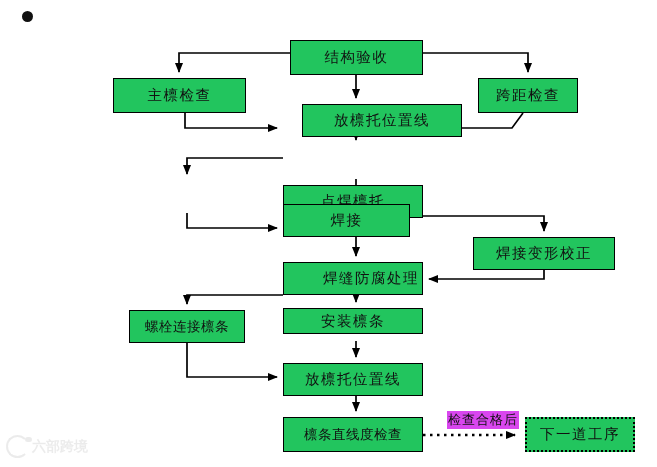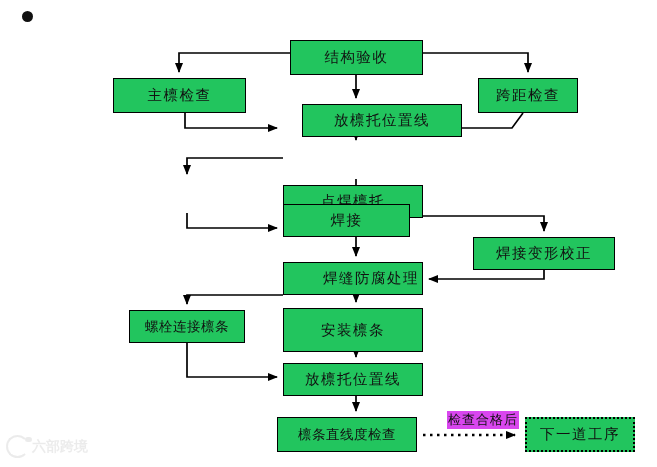--- a/index.html
+++ b/index.html
@@ -186,27 +186,27 @@
     </div>
   <div class="node" style="left:473px;top:237px;width:142px;height:33px;">
       <span>焊接变形校正</span>
     </div>
   <div class="node" style="left:283px;top:262px;width:140px;height:33px;padding-left:36px;">
       <span>焊缝防腐处理</span>
     </div>
   <div class="node" style="left:129px;top:310px;width:116px;height:33px;font-size:13.5px;letter-spacing:0.5px;">
       <span>螺栓连接檩条</span>
     </div>
-  <div class="node" style="left:283px;top:308px;width:140px;height:44px;">
+  <div class="node" style="left:283px;top:308px;width:140px;height:26px;">
       <span>安装檩条</span>
     </div>
   <div class="node" style="left:283px;top:363px;width:140px;height:33px;">
       <span>放檩托位置线</span>
     </div>
-  <div class="node" style="left:277px;top:417px;width:140px;height:35px;font-size:13.5px;letter-spacing:0.5px;">
+  <div class="node" style="left:283px;top:417px;width:140px;height:35px;font-size:13.5px;letter-spacing:0.5px;">
       <span>檩条直线度检查</span>
     </div>
   <div class="node dotted" style="left:525px;top:417px;width:110px;height:35px;">
       <span>下一道工序</span>
     </div>
 
   <div class="edge-label" style="left:447px;top:411px;"><span>检查合格后</span></div>
 
   <div class="watermark">
     <span class="wm-mark"></span>

